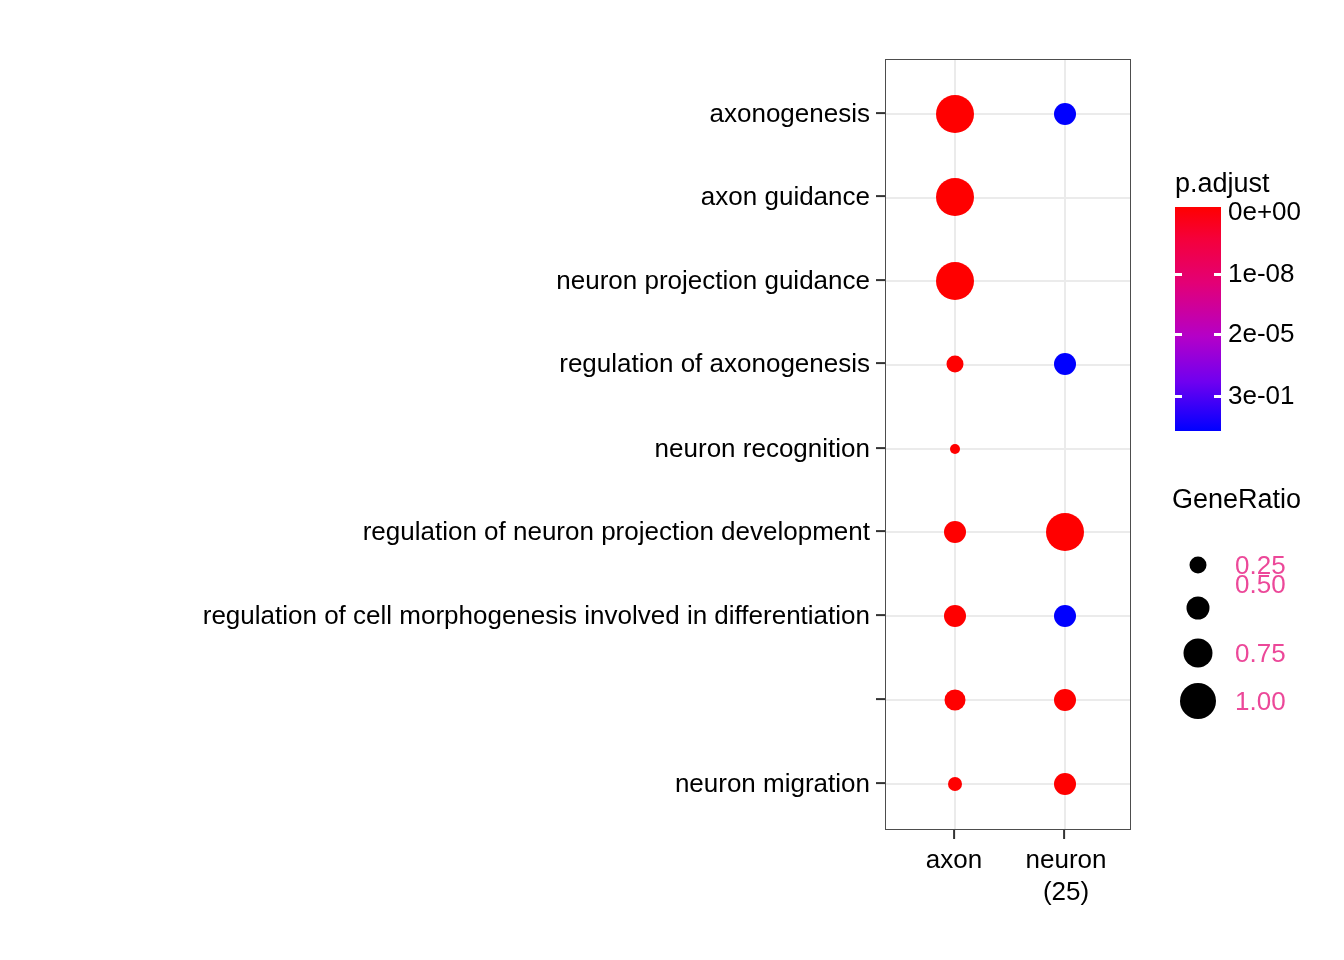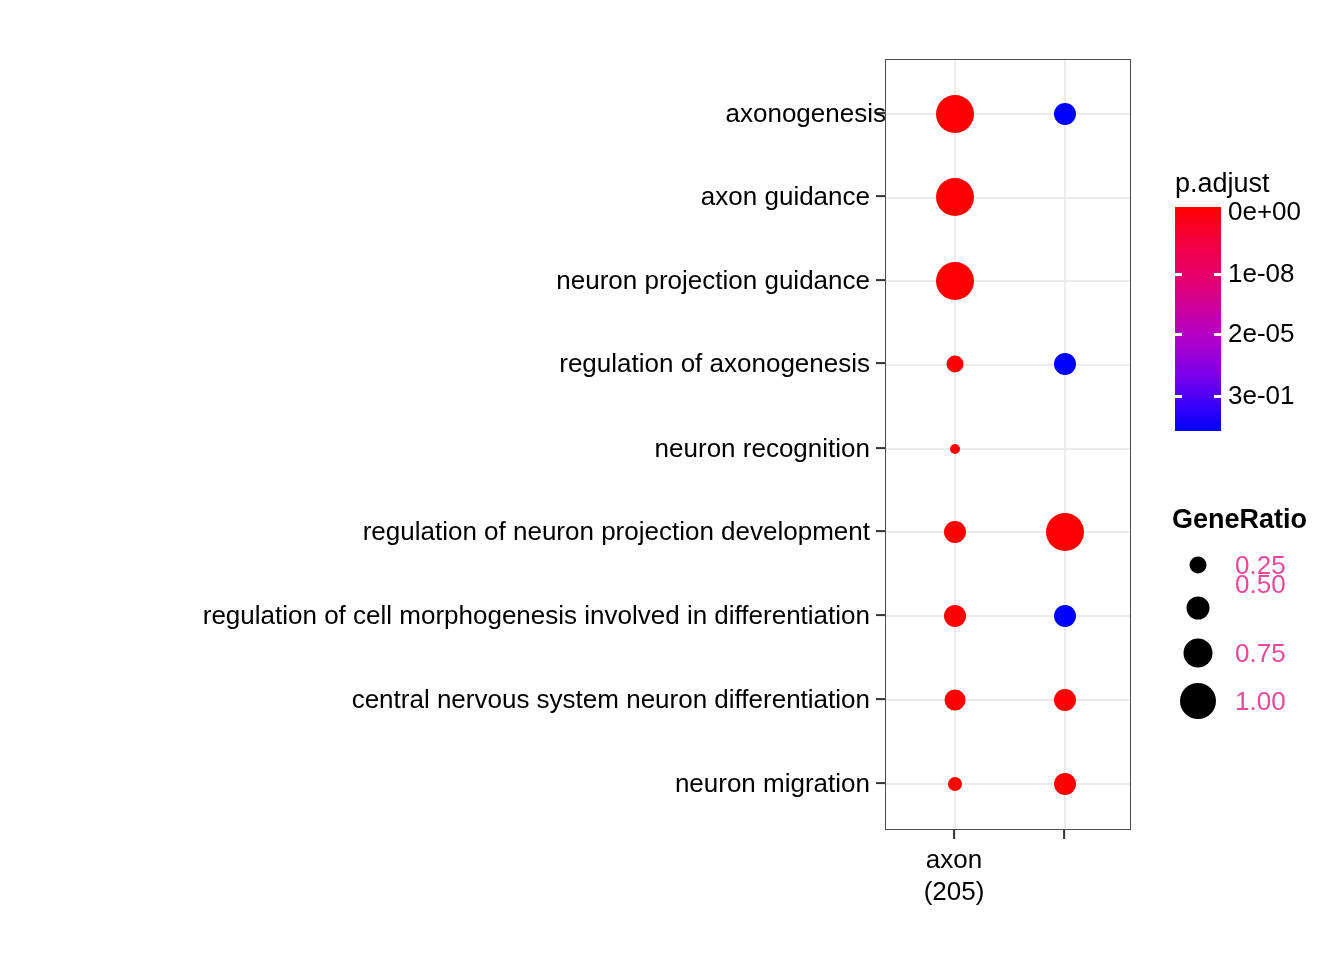--- a/index.html
+++ b/index.html
@@ -195,56 +195,58 @@
   <div class="y-tick" style="top:113px"></div>
   <div class="y-tick" style="top:196px"></div>
   <div class="y-tick" style="top:280px"></div>
   <div class="y-tick" style="top:363px"></div>
   <div class="y-tick" style="top:448px"></div>
   <div class="y-tick" style="top:531px"></div>
   <div class="y-tick" style="top:615px"></div>
   <div class="y-tick" style="top:699px"></div>
   <div class="y-tick" style="top:783px"></div>
 
-  <div class="y-label" style="top:113px; width:870px; left:16px">axonogenesis</div>
+  <div class="y-label" style="top:113px; width:870px; left:0">axonogenesis</div>
   <div class="y-label" style="top:196px; width:870px; left:0">axon guidance</div>
   <div class="y-label" style="top:280px; width:870px; left:0">neuron projection guidance</div>
   <div class="y-label" style="top:363px; width:870px; left:0">regulation of axonogenesis</div>
   <div class="y-label" style="top:448px; width:870px; left:0">neuron recognition</div>
   <div class="y-label" style="top:531px; width:870px; left:0">regulation of neuron projection development</div>
   <div class="y-label" style="top:615px; width:870px; left:0">regulation of cell morphogenesis involved in differentiation</div>
-  <div class="y-label" style="top:699px; width:870px; left:0">central nervous system neuron differentiation</div>
   <div class="y-label" style="top:783px; width:870px; left:0">neuron migration</div>
 
   <div class="x-tick" style="left:954px"></div>
   <div class="x-tick" style="left:1064px"></div>
 
   <div class="x-label" style="left:954px; width:200px;">
     <div>axon</div>
-    <div>(205)</div>
+  </div>
+  <div class="x-label" style="left:1066px; width:200px;">
+    <div>neuron</div>
+    <div>(25)</div>
   </div>
 
   <div class="legend-title" style="left:1175px; top:168px;">p.adjust</div>
 
   <div id="colorbar">
     <div id="colorbar-gradient"></div>
     <div class="cb-tick left" style="top:66px"></div>
     <div class="cb-tick right" style="top:66px"></div>
     <div class="cb-tick left" style="top:126px"></div>
     <div class="cb-tick right" style="top:126px"></div>
     <div class="cb-tick left" style="top:188px"></div>
     <div class="cb-tick right" style="top:188px"></div>
   </div>
 
   <div class="cb-label" style="top:211px">0e+00</div>
   <div class="cb-label" style="top:273px">1e-08</div>
   <div class="cb-label" style="top:333px">2e-05</div>
   <div class="cb-label" style="top:395px">3e-01</div>
 
-  <div class="legend-title" style="left:1172px; top:504px;font-weight:bold;">GeneRatio</div>
+  <div class="legend-title" style="left:1172px; top:484px;">GeneRatio</div>
 
   <div class="size-dot" style="left:1198px; top:565px; width:17px; height:17px;"></div>
   <div class="size-dot" style="left:1198px; top:608px; width:23px; height:23px;"></div>
   <div class="size-dot" style="left:1198px; top:653px; width:29px; height:29px;"></div>
   <div class="size-dot" style="left:1198px; top:701px; width:36px; height:36px;"></div>
 
   <div class="size-label" style="top:565px">0.25</div>
   <div class="size-label" style="top:584px">0.50</div>
   <div class="size-label" style="top:653px">0.75</div>
   <div class="size-label" style="top:701px">1.00</div>

